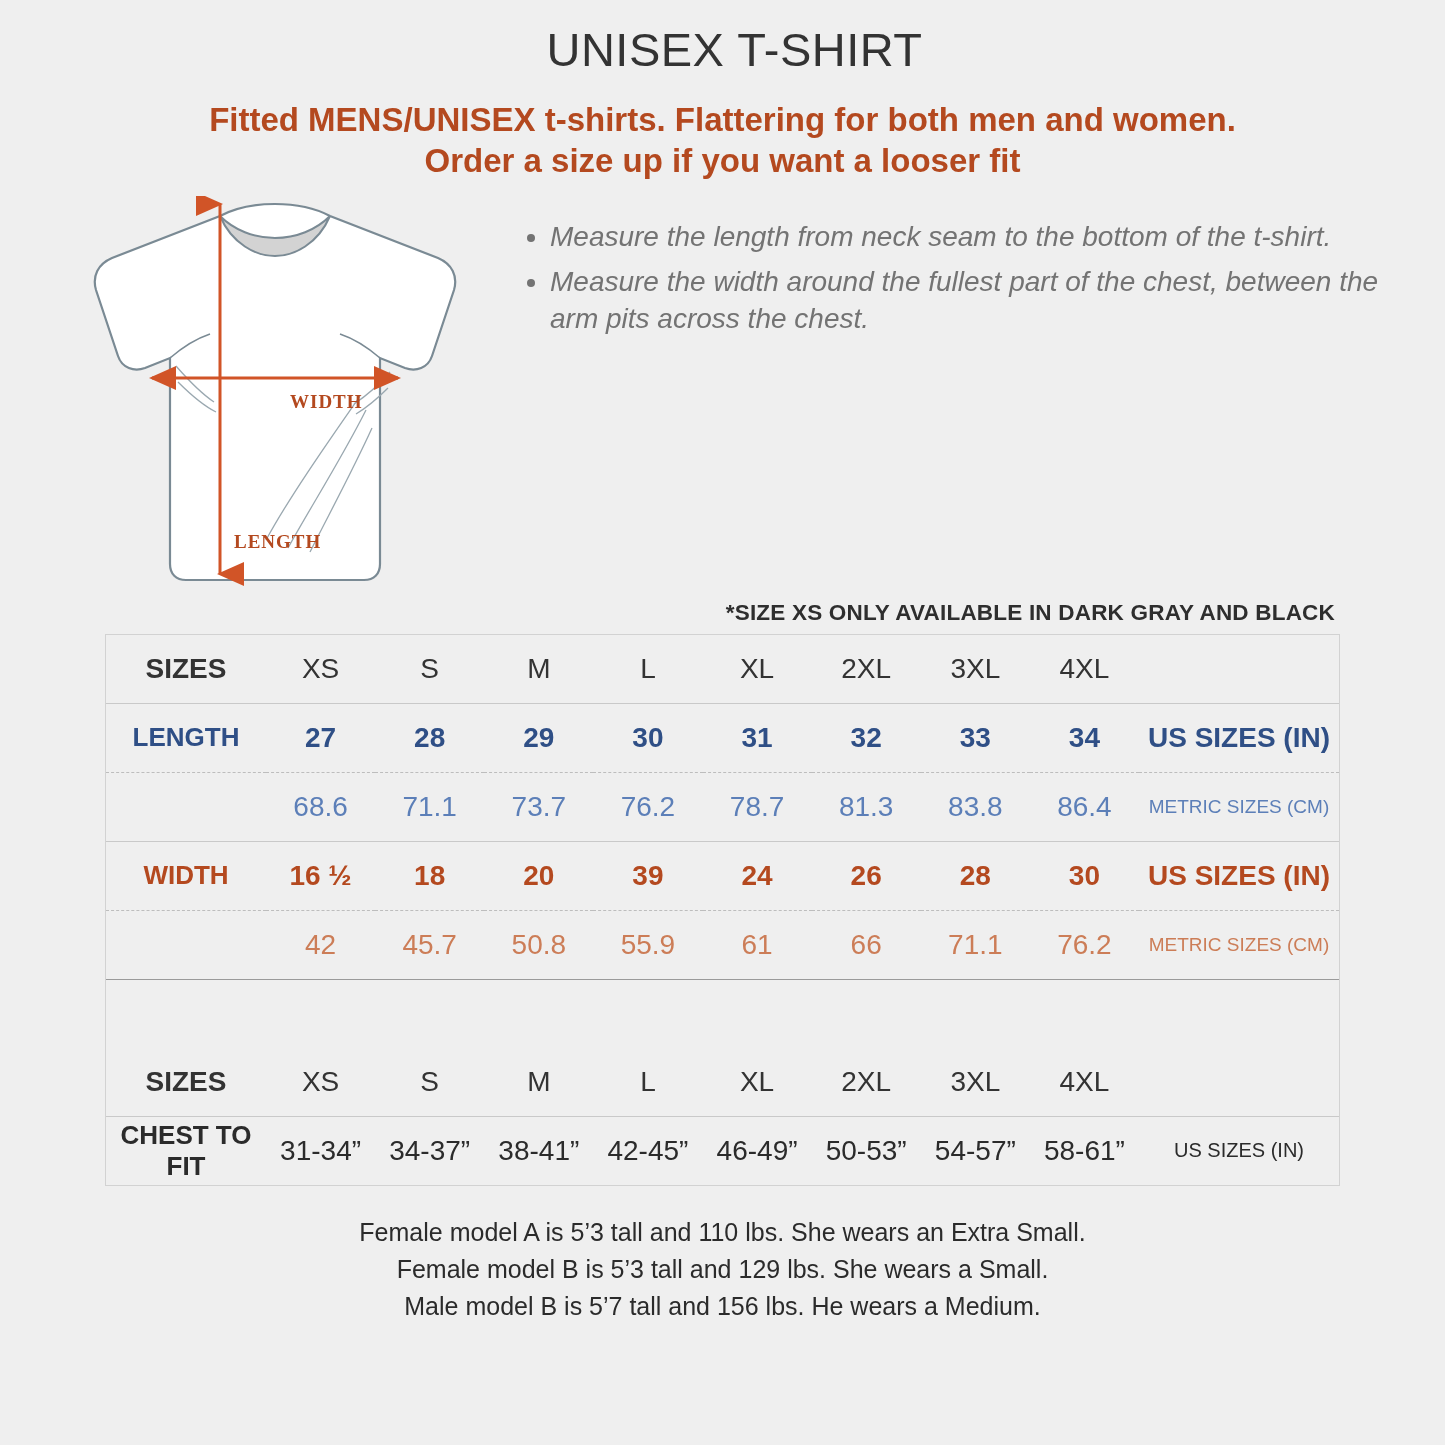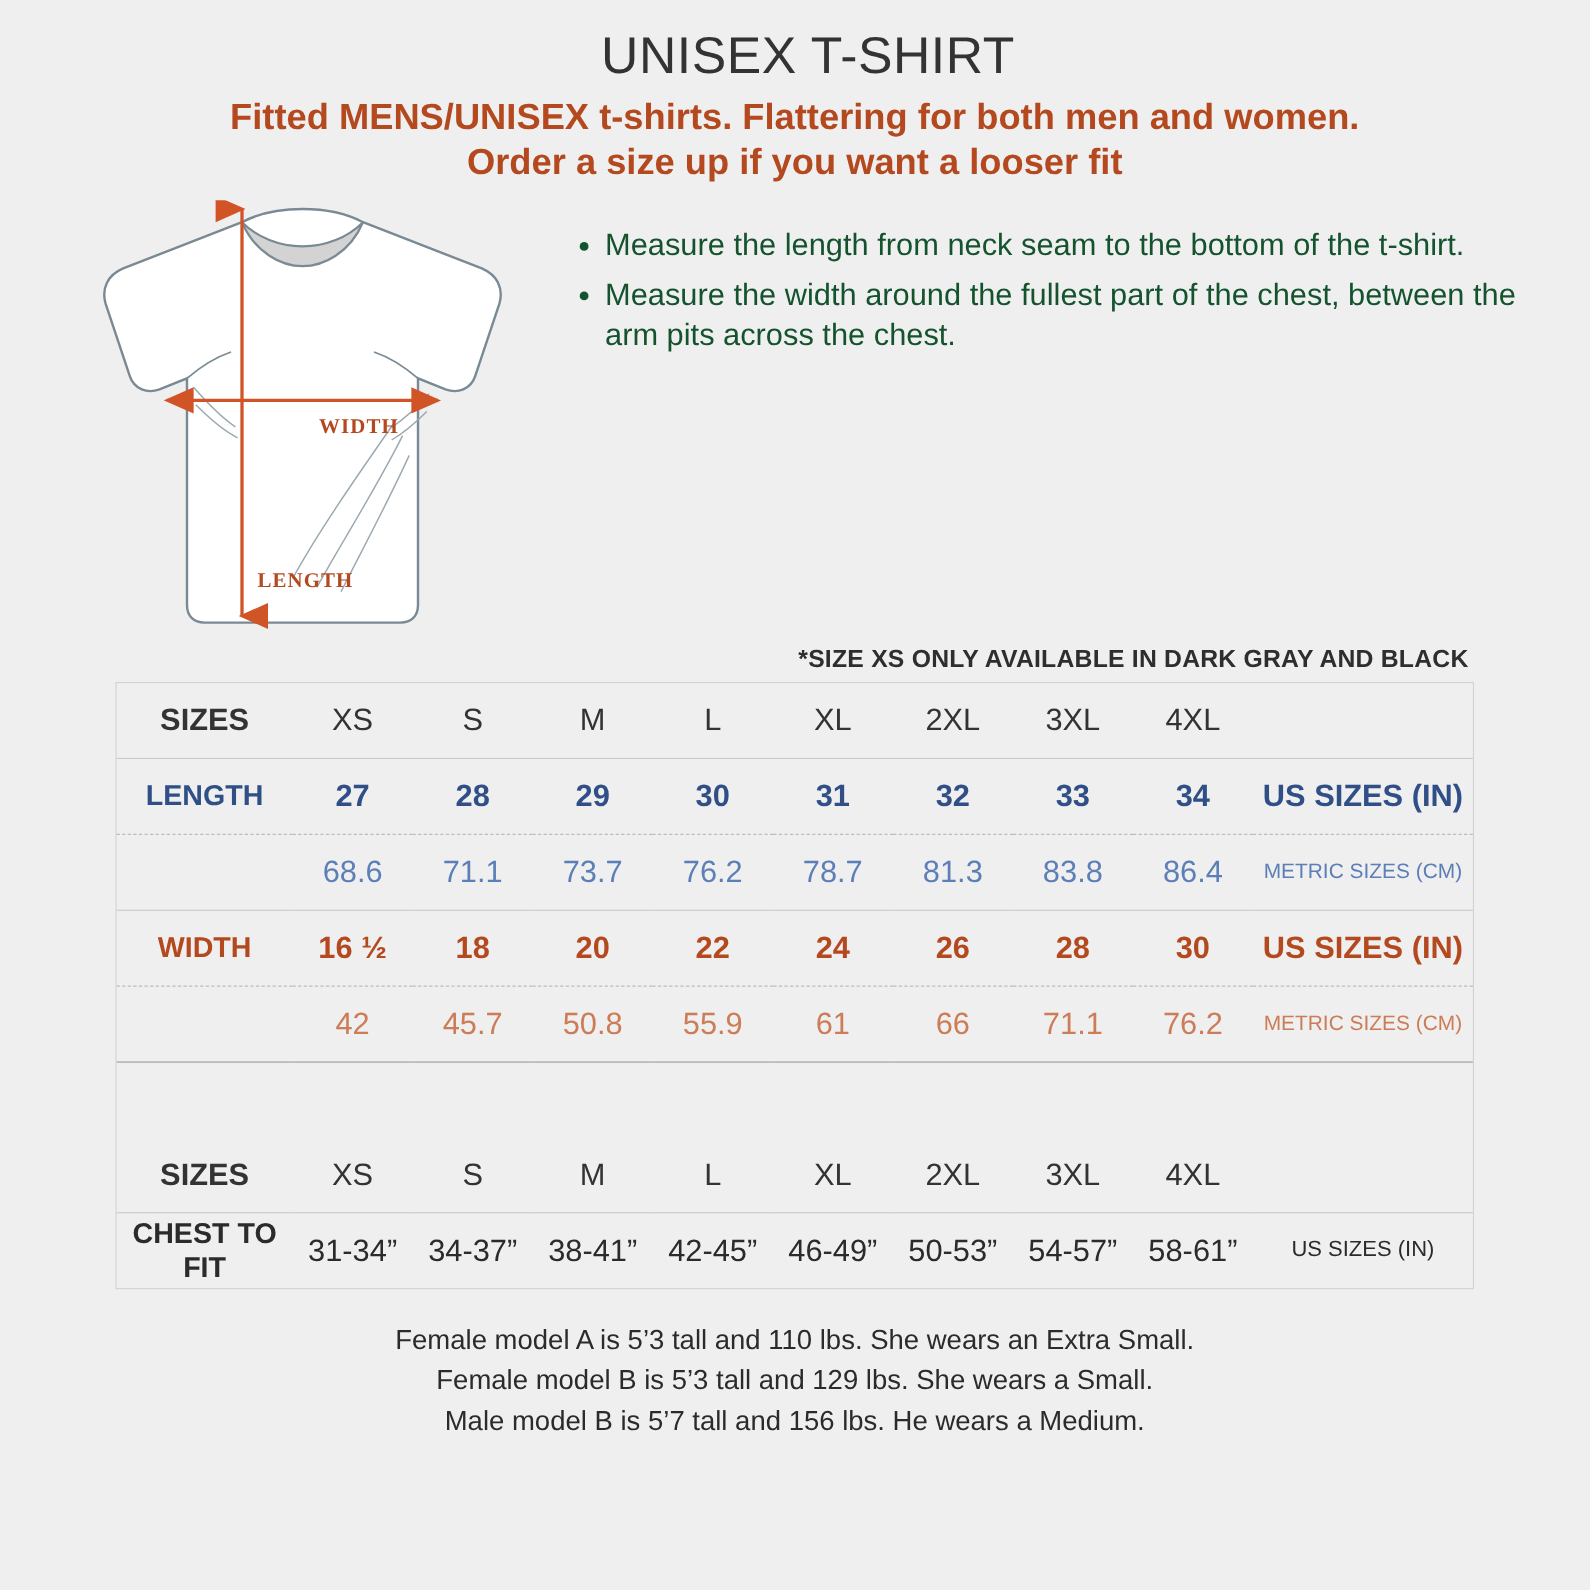--- a/index.html
+++ b/index.html
@@ -22,21 +22,21 @@
     padding: 0;
   }
 
   
   .title {
     text-align: center;
     font-size: 47px;
     font-weight: 400;
     letter-spacing: 0.5px;
     color: #333333;
-    margin: 22px 0 8px 0;
+    margin: 22px 0 22px 0;
     padding-left: 24px;
   }
   .subtitle {
     text-align: center;
     color: #b4491f;
     font-weight: bold;
     font-size: 33px;
     line-height: 1.25;
     margin: 0 60px;
   }
@@ -66,21 +66,22 @@
     color: #2e2e2e;
   }
   ul.notes {
     margin: 4px 0 0 0;
     padding-left: 44px;
   }
   ul.notes li {
     font-size: 28px;
     line-height: 1.33;
     margin-bottom: 8px;
-    color: #14532d;
+    color: #737373;
+    font-style: italic;
   }
 
   .note-xs {
     text-align: right;
     font-size: 22.5px;
     font-weight: bold;
     letter-spacing: 0.2px;
     color: #2e2e2e;
     padding: 0 110px 8px 0;
     margin-top: 4px;
@@ -290,21 +291,21 @@
           <td>83.8</td>
           <td>86.4</td>
           <td class="unit metric">METRIC SIZES (CM)</td>
         </tr>
 
         <tr class="row-width sep-dashed">
           <td class="rowlabel">WIDTH</td>
           <td>16 ½</td>
           <td>18</td>
           <td>20</td>
-          <td>22</td>
+          <td>39</td>
           <td>24</td>
           <td>26</td>
           <td>28</td>
           <td>30</td>
           <td class="unit">US SIZES (IN)</td>
         </tr>
 
         <tr class="row-width-cm sep-thick">
           <td class="rowlabel"></td>
           <td>42</td>

